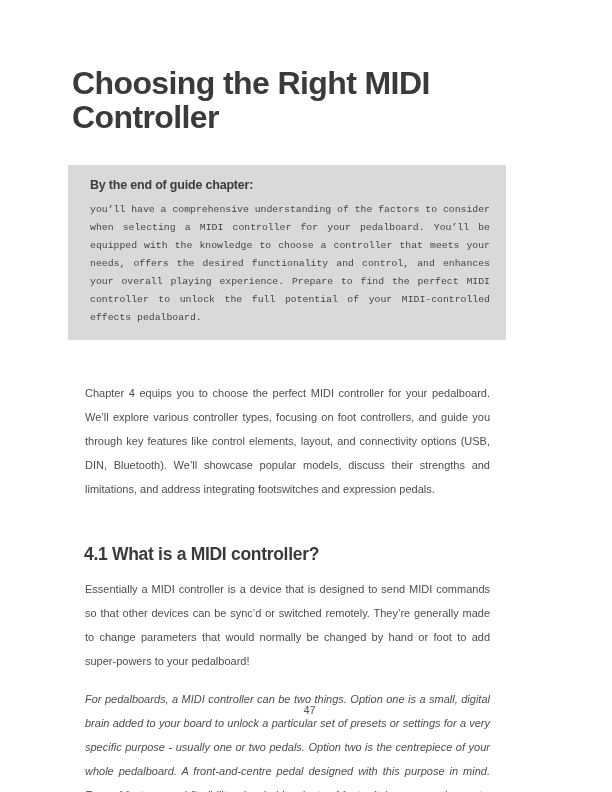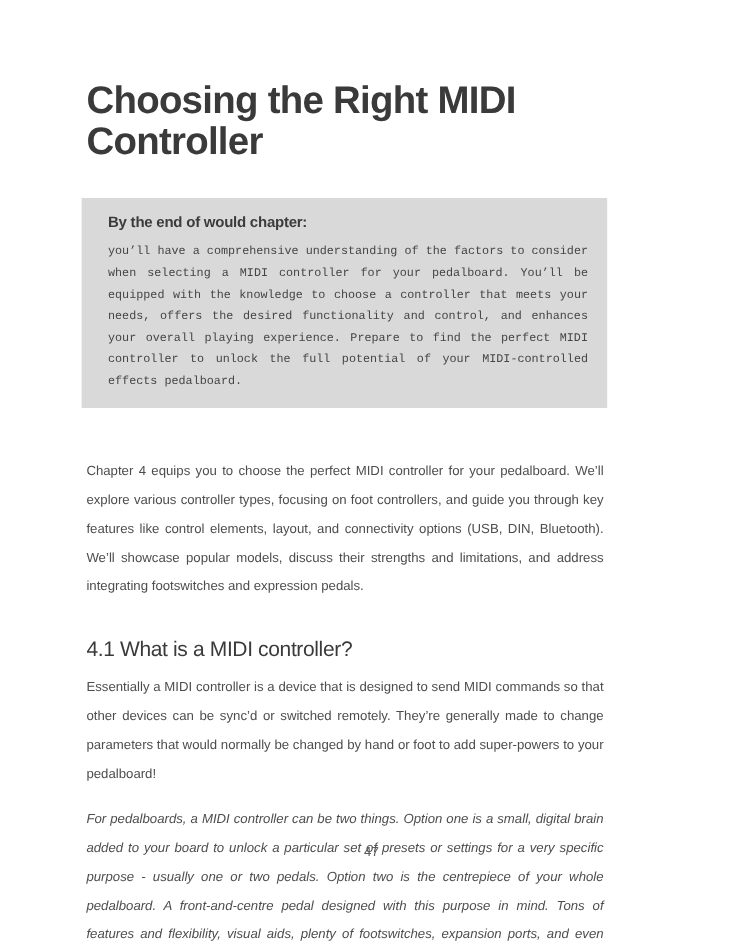--- a/index.html
+++ b/index.html
@@ -45,35 +45,35 @@
   }
   .callout-body {
     margin: 8px 0 0 0;
     font-size: 9.8px;
     line-height: 18px;
     text-align: justify;
     color: #454545;
     font-family: Liberation Mono, monospace;
   }
   .body-paragraph {
-    margin: 0;
+    margin: 13px;
     font-size: 11px;
     line-height: 24px;
     text-align: justify;
     color: var(--body-text, #4d4d4d);
   }
   .intro-paragraph {
     margin-top: 41px;
   }
   .section-heading {
-    margin: 0;
+    margin: 12px;
     padding-top: 29px;
     font-size: 17.5px;
     line-height: 22px;
-    font-weight: normal;
+    font-weight: bold;
     letter-spacing: -0.3px;
     color: var(--title-text, #3a3a3a);
   }
   .para-2 {
     margin-top: 9px;
   }
   .para-3 {
     margin-top: 14px;
     font-style: italic;
   }
@@ -90,21 +90,21 @@
 </style>
 </head>
 <body>
 
 <div class="page">
   <div class="content">
 
     <h1 class="doc-title">Choosing the Right MIDI Controller</h1>
 
     <div class="callout">
-      <p class="callout-heading">By the end of would chapter:</p>
+      <p class="callout-heading">By the end of guide chapter:</p>
       <p class="callout-body">you’ll have a comprehensive understanding of the factors to consider when selecting a MIDI controller for your pedalboard. You’ll be equipped with the knowledge to choose a controller that meets your needs, offers the desired functionality and control, and enhances your overall playing experience. Prepare to find the perfect MIDI controller to unlock the full potential of your MIDI-controlled effects pedalboard.</p>
     </div>
 
     <p class="body-paragraph intro-paragraph">Chapter 4 equips you to choose the perfect MIDI controller for your pedalboard. We’ll explore various controller types, focusing on foot controllers, and guide you through key features like control elements, layout, and connectivity options (USB, DIN, Bluetooth). We’ll showcase popular models, discuss their strengths and limitations, and address integrating footswitches and expression pedals.</p>
 
     <h2 class="section-heading">4.1 What is a MIDI controller?</h2>
 
     <p class="body-paragraph para-2">Essentially a MIDI controller is a device that is designed to send MIDI commands so that other devices can be sync’d or switched remotely. They’re generally made to change parameters that would normally be changed by hand or foot to add super-powers to your pedalboard!</p>
 
     <p class="body-paragraph para-3">For pedalboards, a MIDI controller can be two things. Option one is a small, digital brain added to your board to unlock a particular set of presets or settings for a very specific purpose - usually one or two pedals. Option two is the centrepiece of your whole pedalboard. A front-and-centre pedal designed with this purpose in mind. Tons of features and flexibility, visual aids, plenty of footswitches, expansion ports, and even screens. The actual effects pedals themselves fade into the background as you control them all from this central hub.</p>

